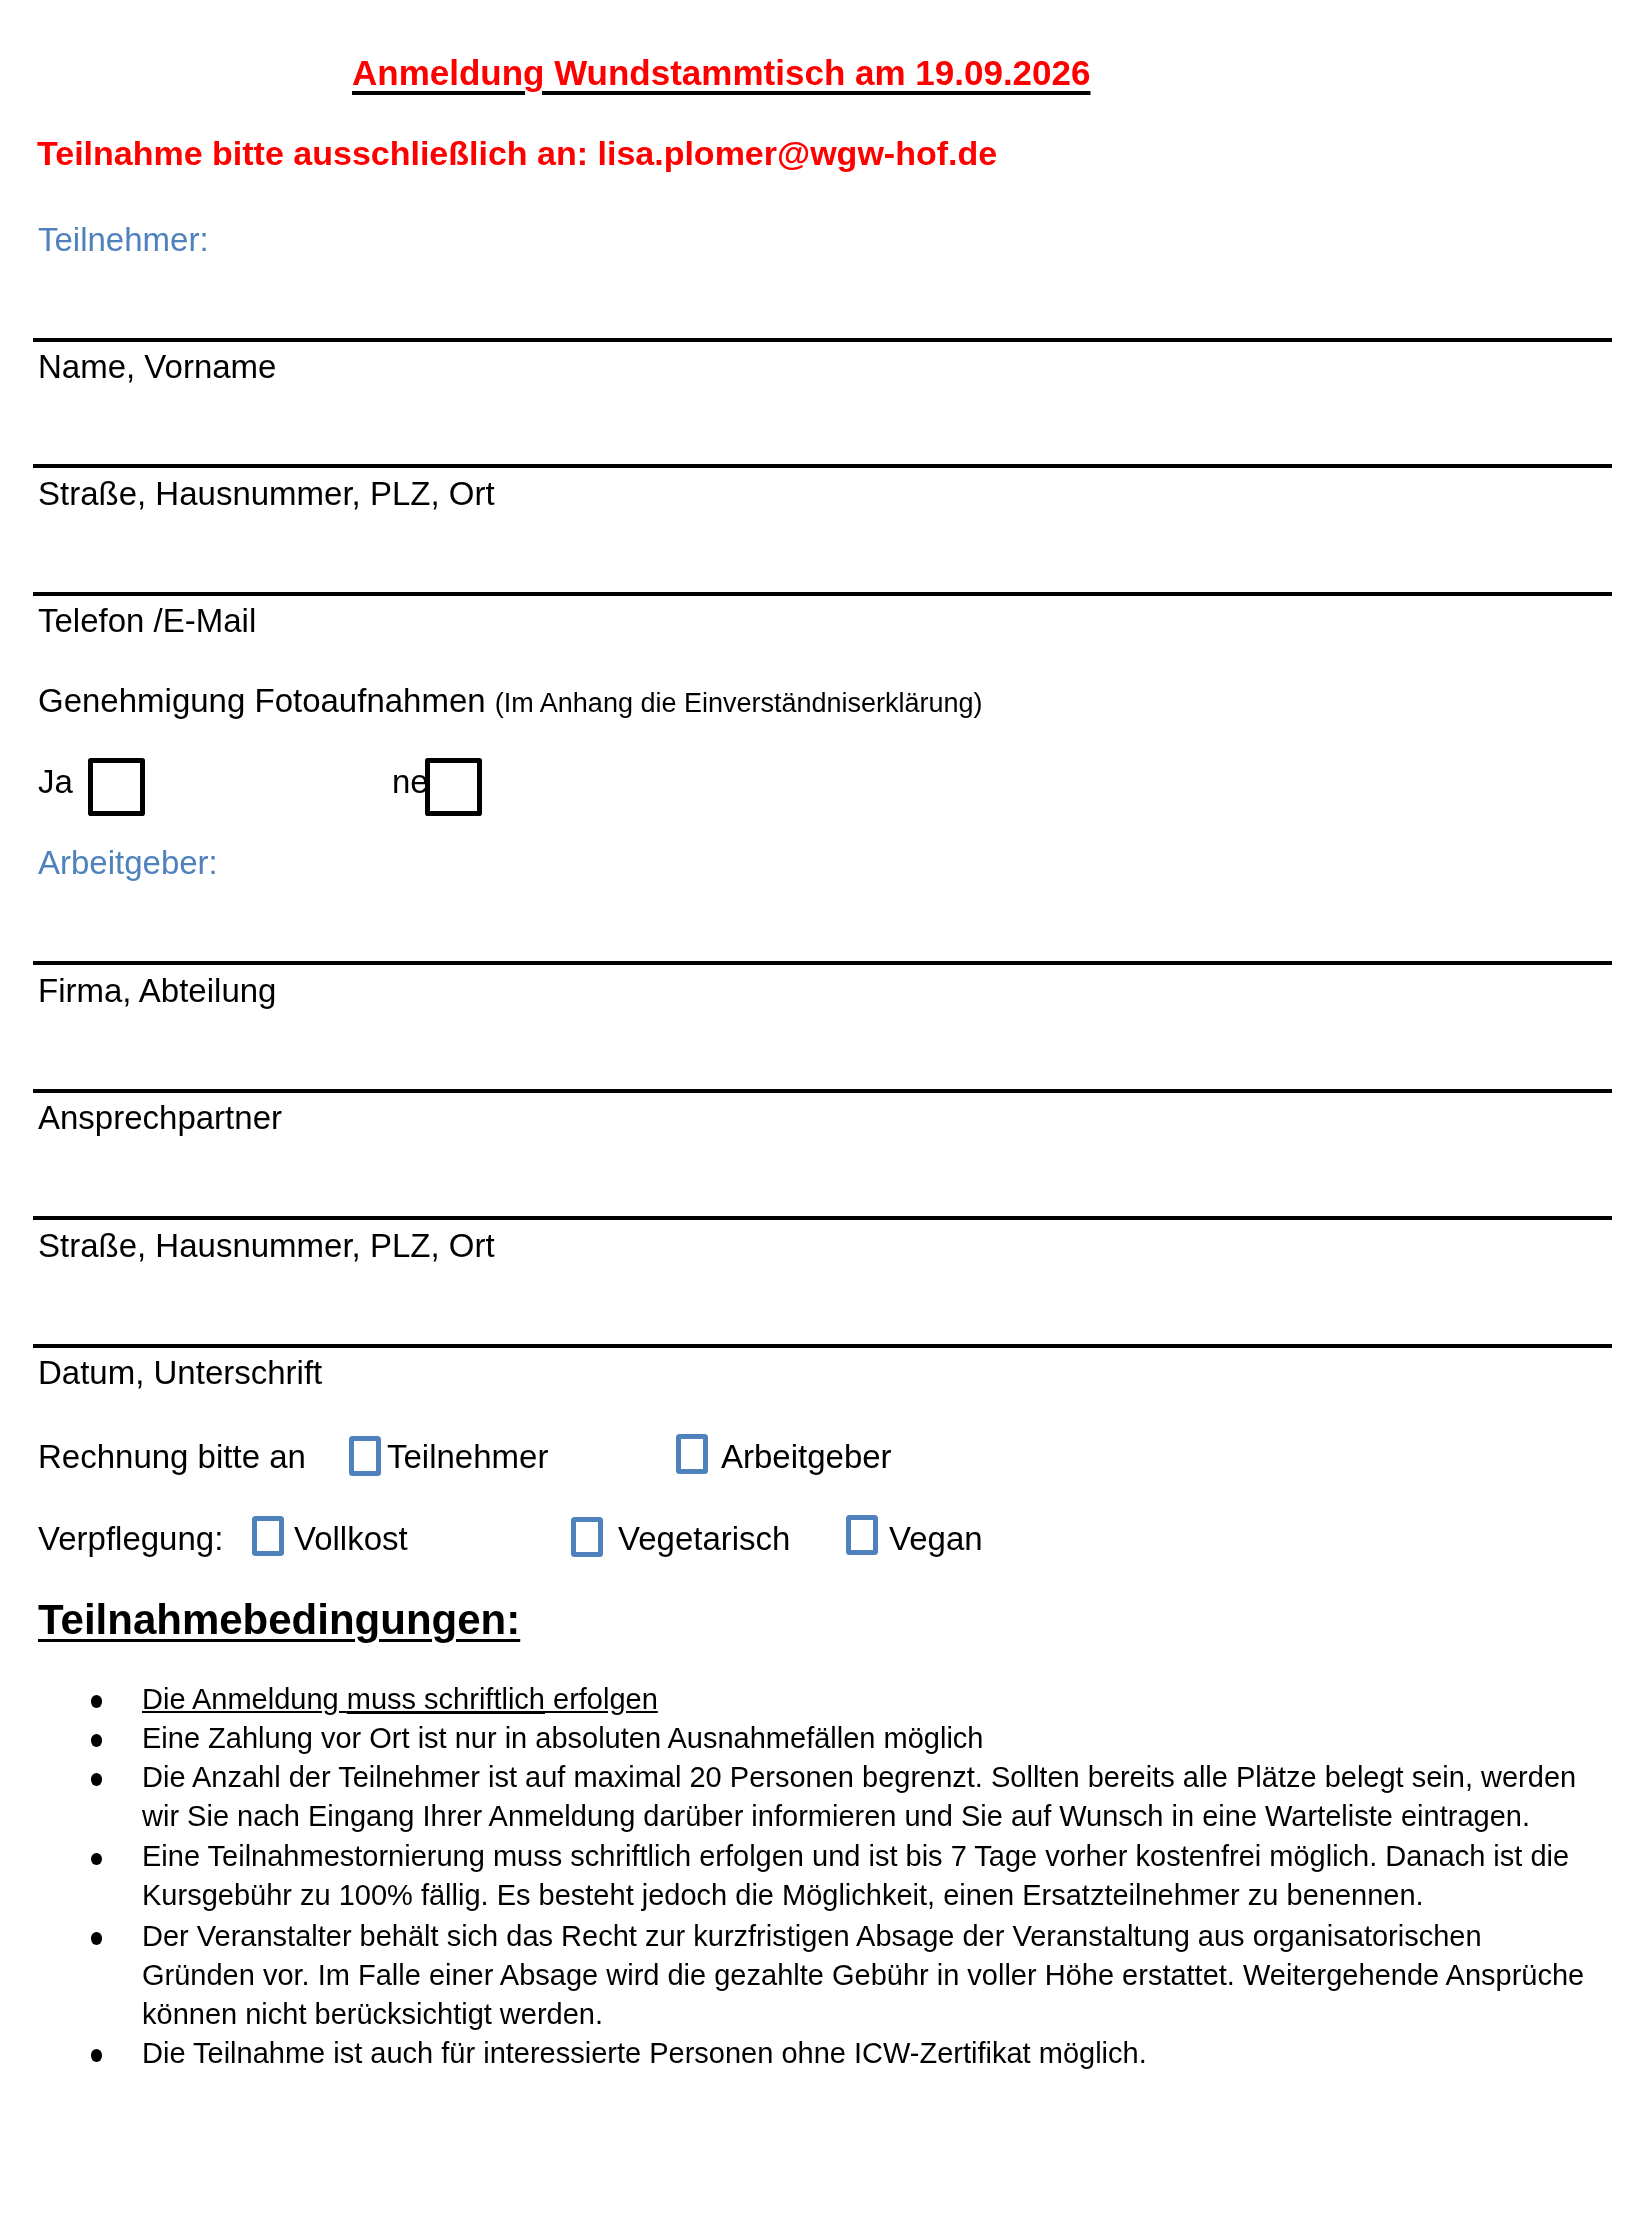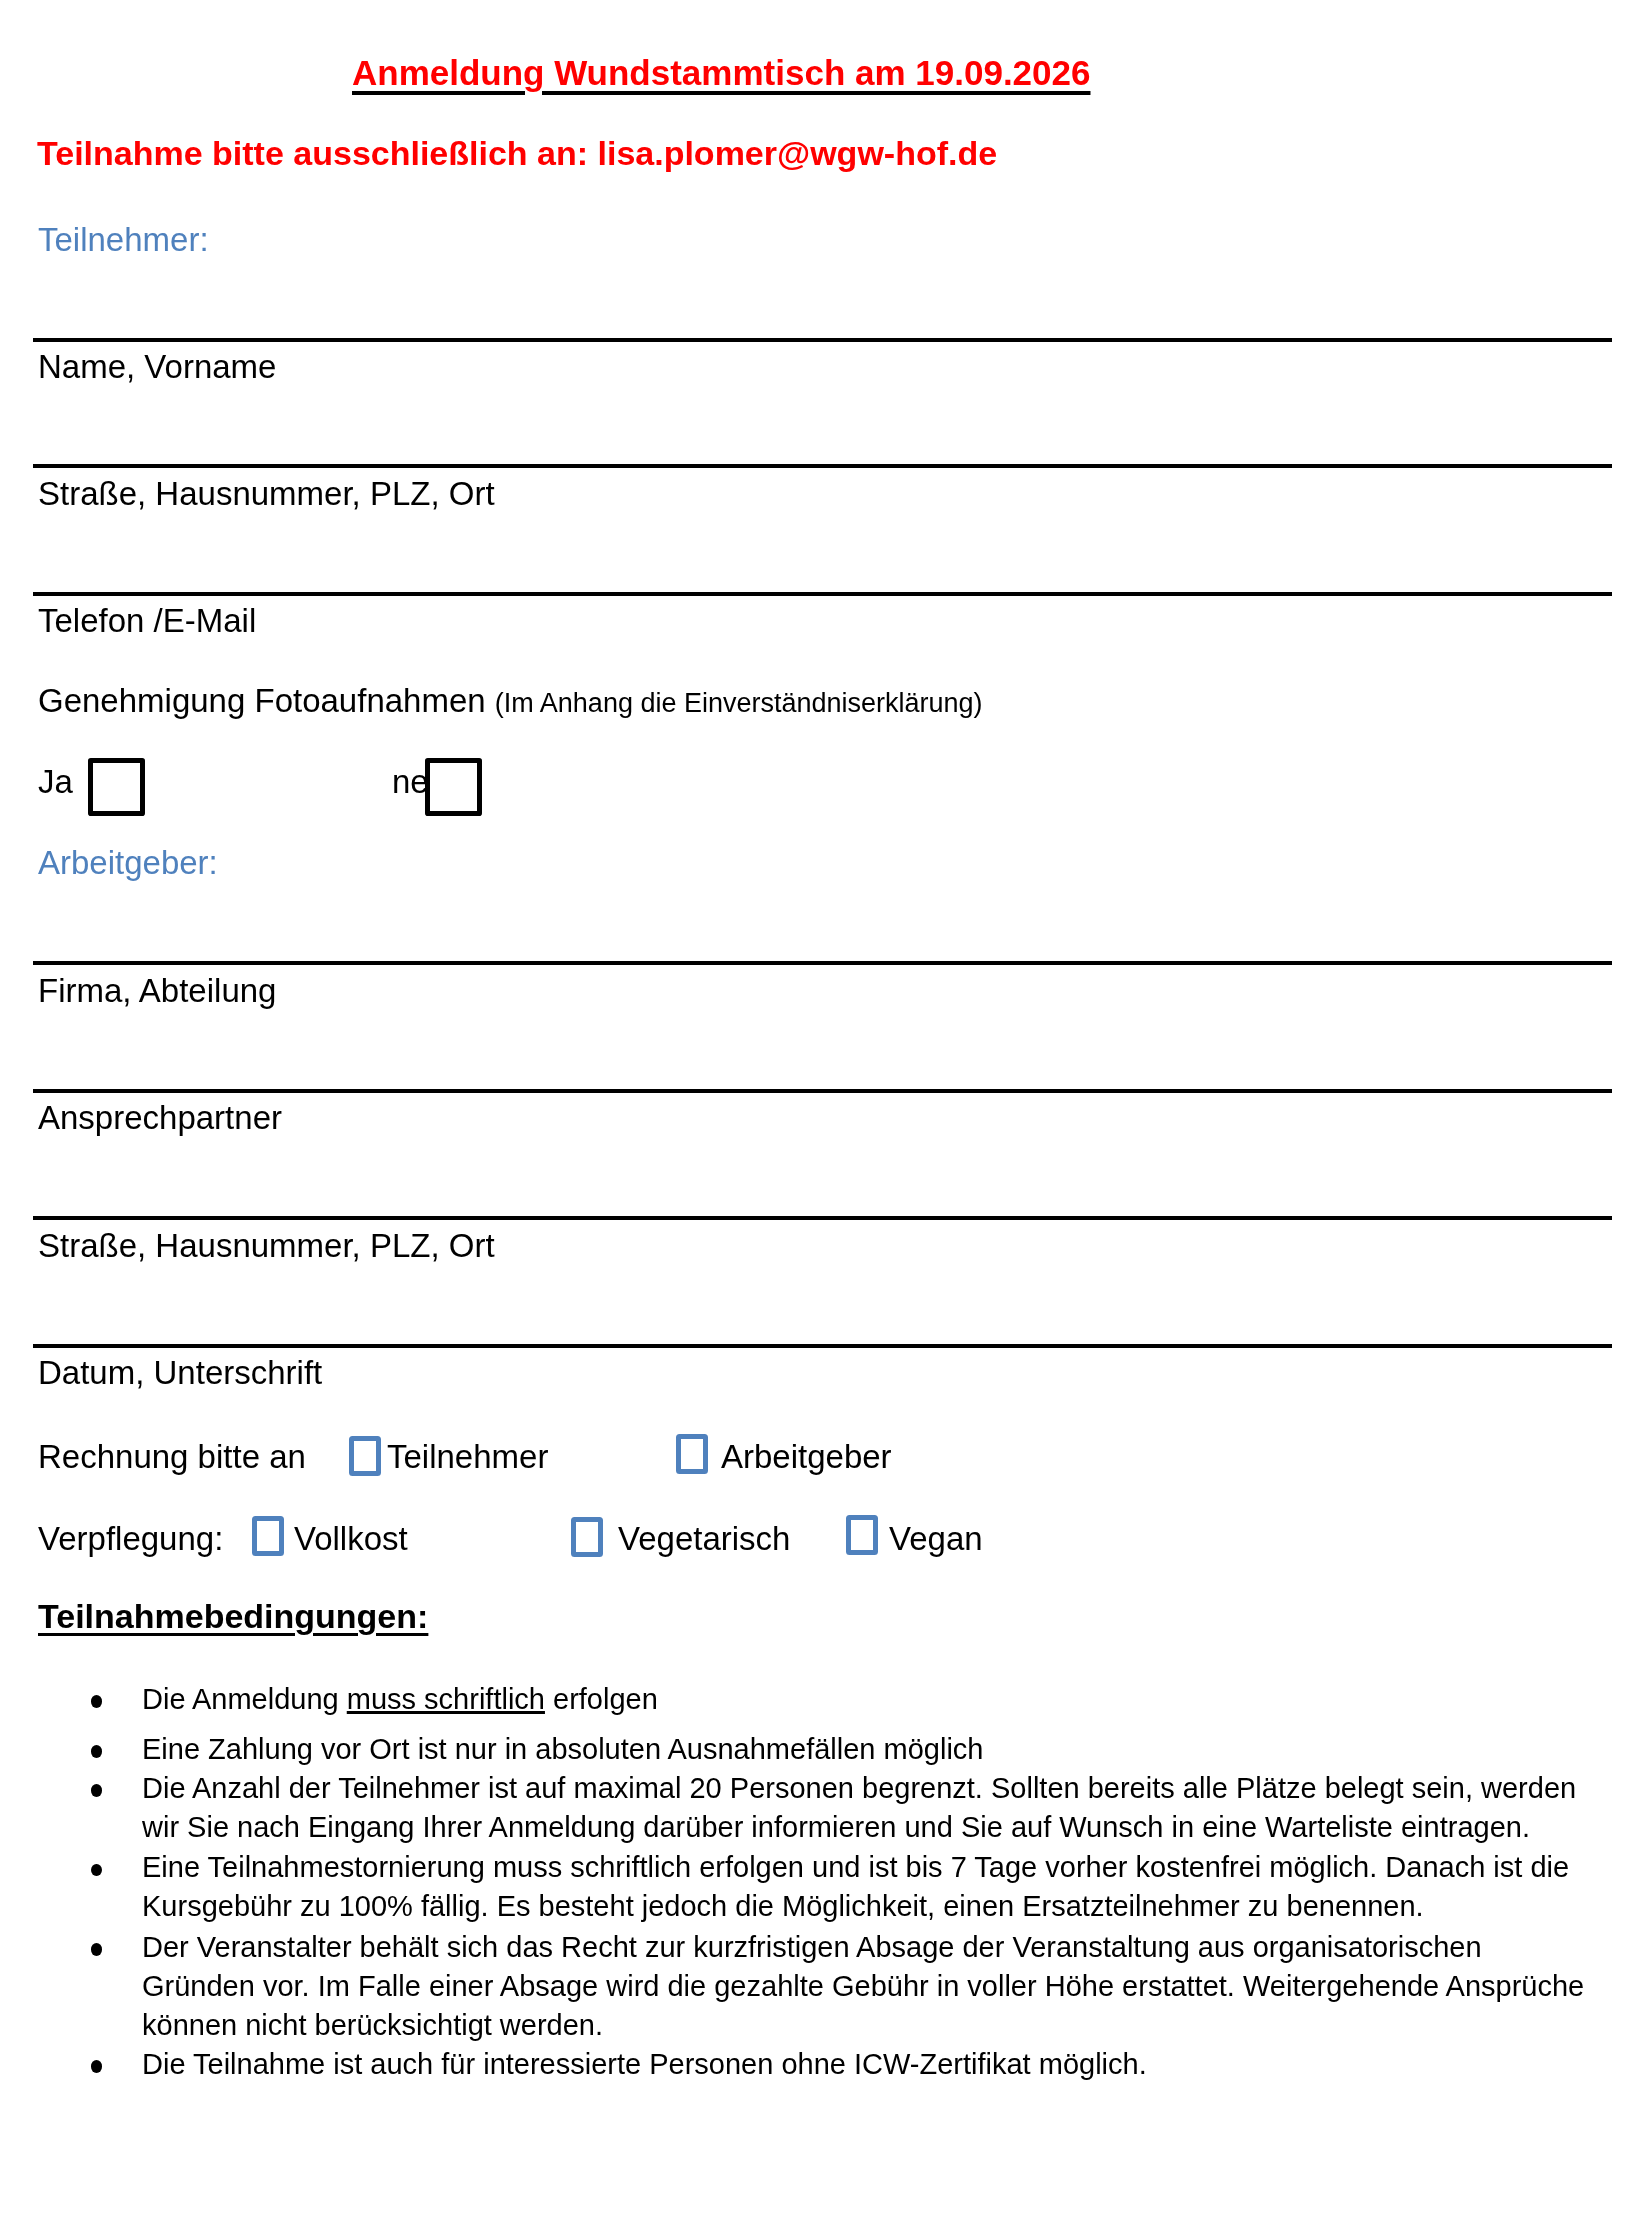--- a/index.html
+++ b/index.html
@@ -8,21 +8,21 @@
   .abs { position:absolute; white-space:nowrap; line-height:1; }
   .title { left:352px; top:55px; font-size:35px; font-weight:bold; color:#FF0000;
            text-decoration:underline; text-decoration-color:#000; text-decoration-thickness:4.2px; text-underline-offset:5.6px; }
   .contact { left:37px; top:136px; font-size:34px; font-weight:bold; color:#FF0000; }
   .section { font-size:33px; color:#4F81BD; left:38px; }
   .rule { position:absolute; left:33px; width:1579px; height:4.2px; background:#000; }
   .label { position:absolute; left:38px; font-size:33px; line-height:1; white-space:nowrap; }
   .small { font-size:27px; }
   .bbox { position:absolute; width:47px; height:48px; border:5.6px solid #000; border-radius:2.8px; background:#fff; }
   .cbox { position:absolute; width:22.4px; height:30px; border:5.6px solid #4F81BD; border-radius:3.5px; background:#fff; }
-  .heading { left:38px; top:1599px; font-size:34px; font-weight:bold; text-decoration:underline; text-decoration-thickness:2.8px; text-underline-offset:4.9px;text-align:right; }
+  .heading { left:38px; top:1599px; font-size:42px; font-weight:bold; text-decoration:underline; text-decoration-thickness:2.8px; text-underline-offset:4.9px;text-align:right; }
   ul.terms { position:absolute; left:0; top:1680px; margin:0; padding:0; list-style:none; width:1648px; }
   ul.terms li { position:relative; padding-left:142px; padding-right:35px; font-size:29px; line-height:39px; width:1443px; }
   ul.terms li .dot { position:absolute; left:91px; top:15.4px; width:11.2px; height:12.6px; border-radius:50%; background:#000; }
   .u { text-decoration:underline; text-decoration-thickness:2.8px; }
 </style>
 </head>
 <body>
 
 <div class="abs title">Anmeldung Wundstammtisch am 19.09.2026</div>
 <div class="abs contact">Teilnahme bitte ausschließlich an: lisa.plomer@wgw-hof.de</div>
@@ -72,21 +72,21 @@
 <div class="cbox" style="left:252px; top:1516px;"></div>
 <div class="label" style="left:294px; top:1522px;">Vollkost</div>
 <div class="cbox" style="left:571px; top:1517px;"></div>
 <div class="label" style="left:618px; top:1522px;">Vegetarisch</div>
 <div class="cbox" style="left:846px; top:1515px;"></div>
 <div class="label" style="left:889px; top:1522px;">Vegan</div>
 
 <div class="abs heading">Teilnahmebedingungen:</div>
 
 <ul class="terms">
-  <li style="margin-bottom:11px;">
+  <li style="margin-bottom:0;text-decoration:underline;">
     <span class="dot"></span>
     <span>Die Anmeldung </span><span class="u">muss schriftlich</span><span> erfolgen</span>
   </li>
   <li>
     <span class="dot"></span>
     <span>Eine Zahlung vor Ort ist nur in absoluten Ausnahmefällen möglich</span>
   </li>
   <li style="margin-top:0;">
     <span class="dot"></span>
     <span>Die Anzahl der Teilnehmer ist auf maximal 20 Personen begrenzt. Sollten bereits alle Plätze belegt sein, werden wir Sie nach Eingang Ihrer Anmeldung darüber informieren und Sie auf Wunsch in eine Warteliste eintragen.</span>

